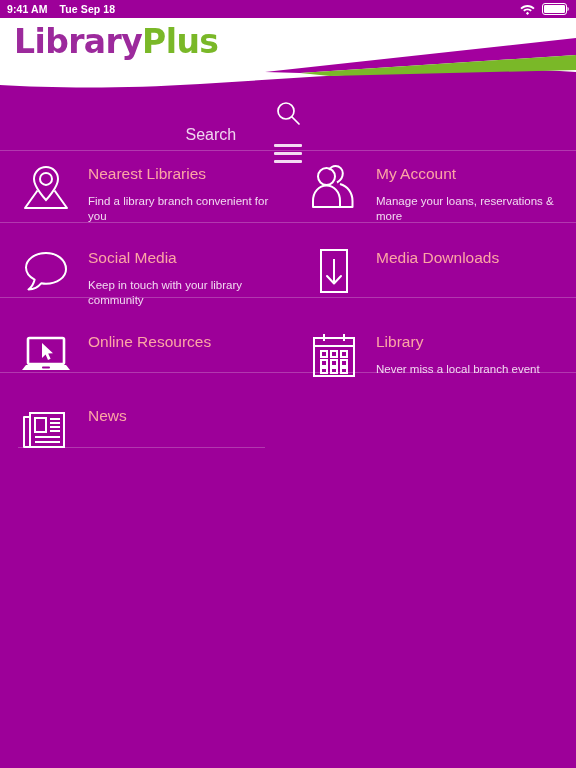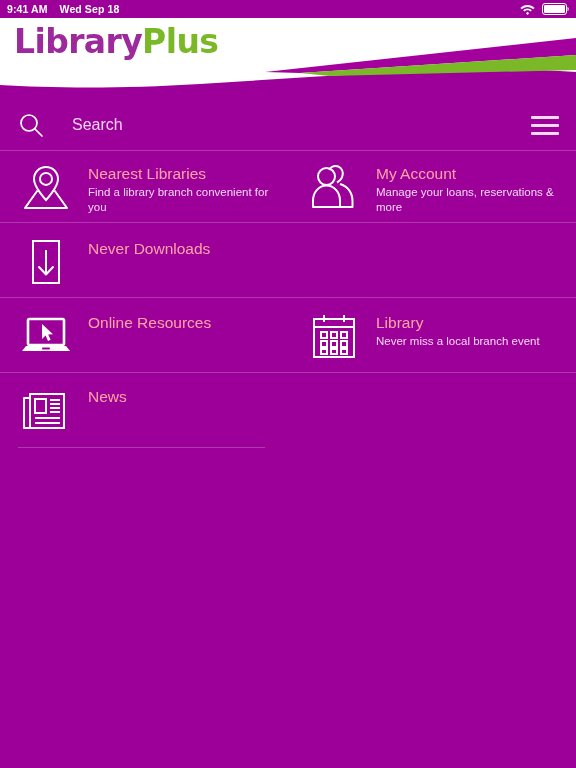--- a/index.html
+++ b/index.html
@@ -58,21 +58,21 @@
     z-index: 3;
     white-space: nowrap;
   }
   .logo .lib { color: #9c2a9c; }
   .logo .plus { color: #7ab828; }
 
   
   .searchrow {
     position: absolute; top: 100px; left: 0;
     width: 576px; height: 50px;
-    display: flex; align-items: center;
+    display: flex; align-items: center; flex-direction: column;
   }
   .search-icon-btn {
     width: 62px; display: flex;
     align-items: center; justify-content: center;
   }
   .search-input {
     flex: 1;
     background: transparent;
     border: none; outline: none;
     color: #ffffff;
@@ -126,33 +126,33 @@
     color: #fca5a5;
     font-size: 15.5px;
     line-height: 19px;
     font-weight: normal;
     white-space: nowrap;
   }
   .tile-sub {
     color: #f2d9f1;
     font-size: 11.5px;
     line-height: 15px;
-    margin-top: 2px;
+    margin-top: 11px;
     max-width: 200px;
   }
   svg { display: block; }
 </style>
 </head>
 <body>
 
 <div id="app">
 
   <div class="statusbar">
     <span class="status-time">9:41 AM</span>
-    <span class="status-date">Wed Sep 18</span>
+    <span class="status-date">Tue Sep 18</span>
     <span class="status-right">
       <span class="wifi-icon">
         <svg width="15" height="11" viewBox="0 0 15 11">
           <path d="M7.5 1.1C4.7 1.1 2.2 2.2 0.4 4.0L1.7 5.3C3.2 3.8 5.2 2.9 7.5 2.9C9.8 2.9 11.8 3.8 13.3 5.3L14.6 4.0C12.8 2.2 10.3 1.1 7.5 1.1Z" fill="#ffffff"></path>
           <path d="M7.5 4.5C5.8 4.5 4.3 5.2 3.2 6.3L4.5 7.6C5.3 6.8 6.3 6.3 7.5 6.3C8.7 6.3 9.7 6.8 10.5 7.6L11.8 6.3C10.7 5.2 9.2 4.5 7.5 4.5Z" fill="#ffffff"></path>
           <path d="M7.5 7.7L5.9 9.3L7.5 10.9L9.1 9.3Z" fill="#ffffff"></path>
         </svg>
       </span>
       <span class="battery-icon">
         <svg width="27" height="12" viewBox="0 0 27 12">
@@ -224,31 +224,42 @@
         <div class="tile-text">
           <div class="tile-title">My Account</div>
           <div class="tile-sub">Manage your loans, reservations &amp; more</div>
         </div>
       </div>
     </div>
 
     <div class="divider full" style="position:absolute; top:72px;"></div>
 
     <div class="tile-row">
+      <div class="tile">
+        <div class="tile-icon">
+          <svg width="54" height="48" viewBox="0 0 54 48">
+            <path d="M27 5 C16 5 7 11.5 7 19.6 C7 24.6 10.4 29 15.6 31.7 C14.7 35.5 12 39.5 9.5 41.5 C14.5 41.2 19.6 38.5 22.2 35.3 C23.7 35.6 25.3 35.8 27 35.8 C38 35.8 47 29.3 47 21.2 C47 12 38 5 27 5 Z" fill="none" stroke="#ffffff" stroke-width="2" stroke-linejoin="round"></path>
+          </svg>
+        </div>
+        <div class="tile-text">
+          <div class="tile-title">Social Media</div>
+          <div class="tile-sub">Keep in touch with your library community</div>
+        </div>
+      </div>
 
       <div class="tile">
         <div class="tile-icon">
           <svg width="54" height="48" viewBox="0 0 54 48">
             <rect x="14" y="2" width="26" height="42" fill="none" stroke="#ffffff" stroke-width="2"></rect>
             <line x1="27" y1="11" x2="27" y2="35" stroke="#ffffff" stroke-width="2"></line>
             <path d="M20 28 L27 35.5 L34 28" fill="none" stroke="#ffffff" stroke-width="2" stroke-linecap="round" stroke-linejoin="round"></path>
           </svg>
         </div>
         <div class="tile-text">
-          <div class="tile-title">Never Downloads</div>
+          <div class="tile-title">Media Downloads</div>
           <div class="tile-sub"></div>
         </div>
       </div>
     </div>
 
     <div class="divider full" style="position:absolute; top:147px;"></div>
 
     <div class="tile-row">
       <div class="tile">
         <div class="tile-icon">

